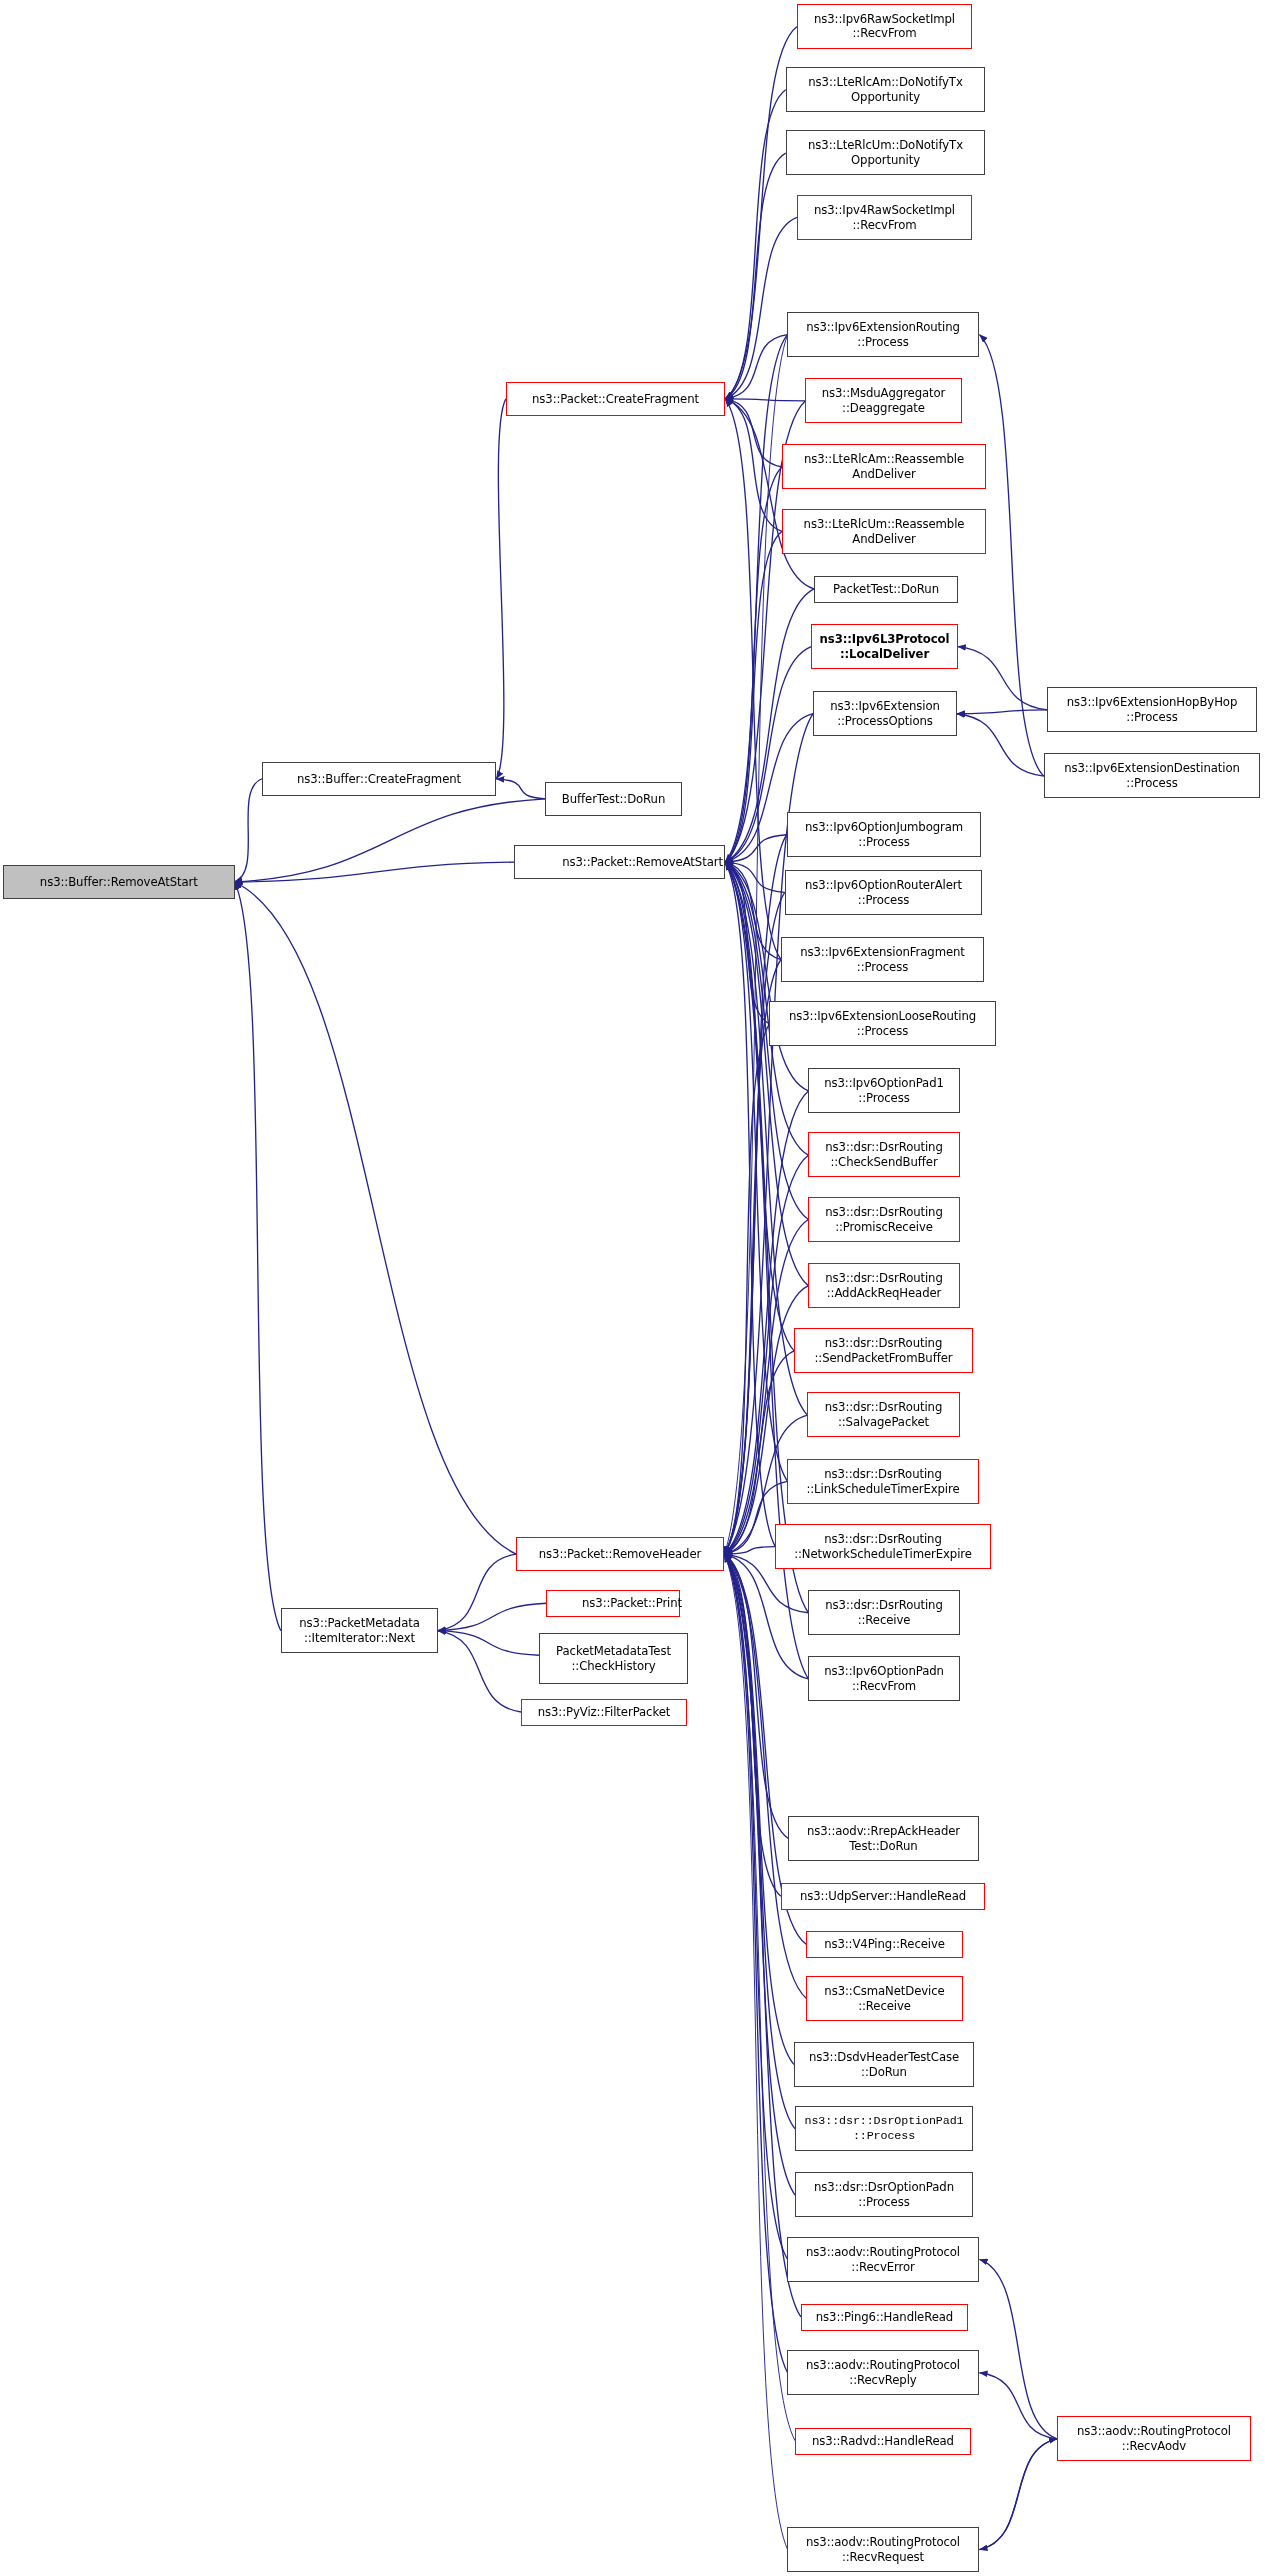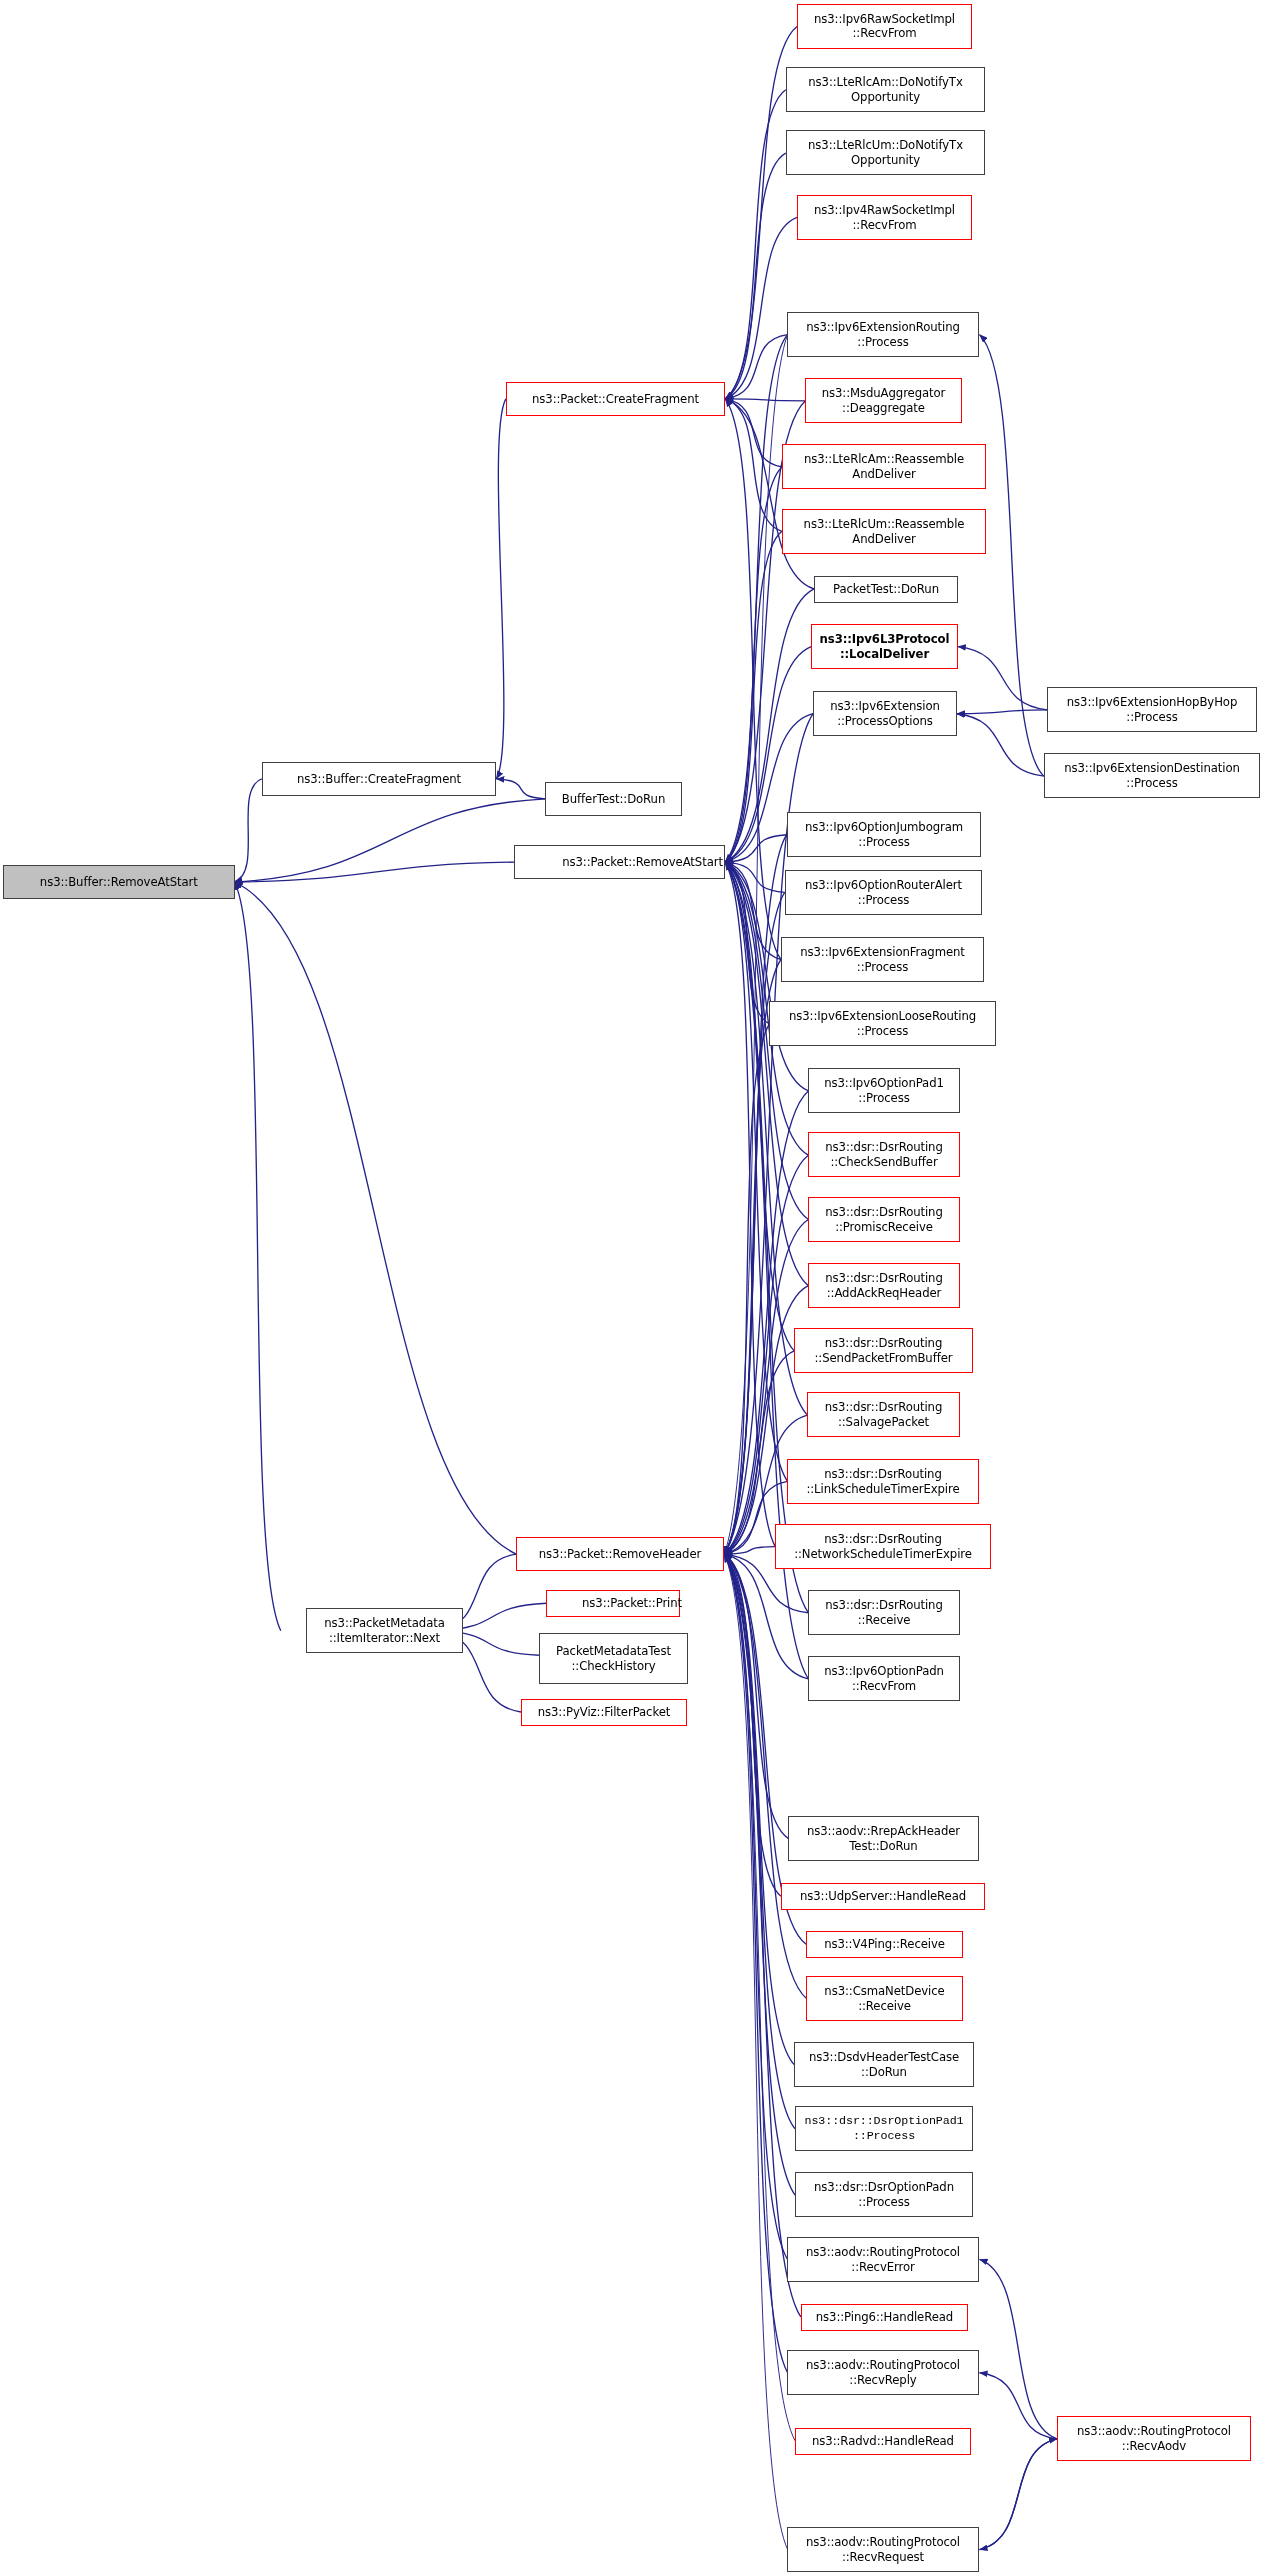--- a/index.html
+++ b/index.html
@@ -138,21 +138,21 @@
         <path d="M1036,2697 C1090.9,2685.3 1063.1,2591.7 1118,2580" fill="none" stroke="#22228a" stroke-width="1.4" marker-end="url(#arrowhead)"></path>
       </g>
   </svg>
   <div id="nodes-layer">
       <div class="node root" style="left: 2.8px; top: 865px; width: 232px; height: 34px;">ns3::Buffer::RemoveAtStart</div>
       <div class="node" style="left: 262px; top: 762px; width: 234px; height: 34px;">ns3::Buffer::CreateFragment</div>
       <div class="node" style="left: 545px; top: 782px; width: 137px; height: 34px;">BufferTest::DoRun</div>
       <div class="node red" style="left: 506px; top: 382px; width: 219px; height: 34px;">ns3::Packet::CreateFragment</div>
       <div class="node" style="left: 514px; top: 845px; width: 211px; height: 34px; padding-left: 48px;">ns3::Packet::RemoveAtStart</div>
       <div class="node red" style="left: 516px; top: 1537px; width: 208px; height: 34px;">ns3::Packet::RemoveHeader</div>
-      <div class="node" style="left: 281px; top: 1608px; width: 157px; height: 45px; margin-left: 25px;">ns3::PacketMetadata
+      <div class="node" style="left: 281px; top: 1608px; width: 157px; height: 45px;">ns3::PacketMetadata
 ::ItemIterator::Next</div>
       <div class="node red" style="left: 546px; top: 1590px; width: 134px; height: 26.5px; padding-left: 40px;">ns3::Packet::Print</div>
       <div class="node" style="left: 539px; top: 1633px; width: 149px; height: 51px;">PacketMetadataTest
 ::CheckHistory</div>
       <div class="node red" style="left: 521px; top: 1699px; width: 166px; height: 26.5px;">ns3::PyViz::FilterPacket</div>
       <div class="node red" style="left: 797px; top: 3.8px; width: 175px; height: 45px;">ns3::Ipv6RawSocketImpl
 ::RecvFrom</div>
       <div class="node" style="left: 786px; top: 67px; width: 199px; height: 45px;">ns3::LteRlcAm::DoNotifyTx
 Opportunity</div>
       <div class="node" style="left: 786px; top: 130px; width: 199px; height: 45px;">ns3::LteRlcUm::DoNotifyTx

